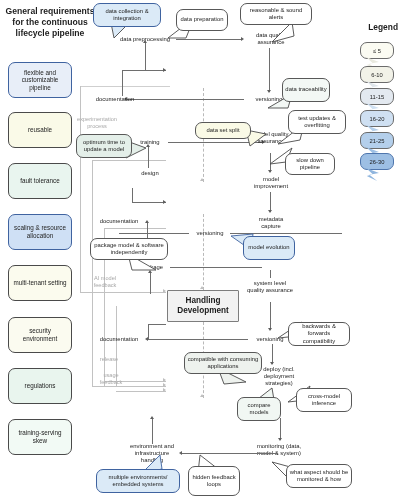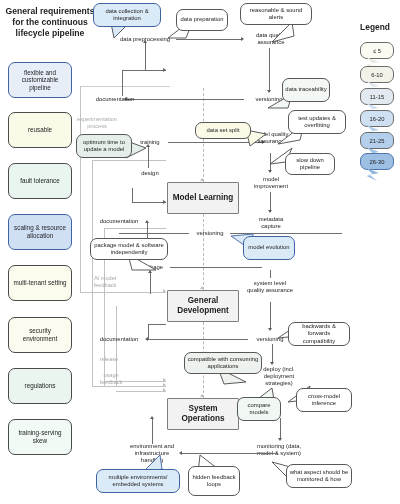--- a/index.html
+++ b/index.html
@@ -11,21 +11,21 @@
   
   .req-title{width:92px;left:4px;top:6px;text-align:center;font-weight:bold;
              font-size:8.6px;line-height:11px;color:#1d1d1d;}
   .req{width:64px;height:36px;border:1.1px solid #4a4a4a;border-radius:7px;
        display:flex;align-items:center;justify-content:center;text-align:center;
        font-size:6.3px;line-height:7.6px;padding:2px;color:#232323;left:8px;}
   .hatch{background-image:repeating-linear-gradient(135deg,
           rgba(255,255,255,.95) 0 1.4px, rgba(110,145,205,.85) 1.4px 2.8px);}
 
   
-  .legend-title{left:352px;top:22px;width:46px;text-align:center;
+  .legend-title{left:352px;top:22px;width:46px;text-align:right;
                 font-weight:bold;font-size:8.4px;color:#1d1d1d;}
   .lg{width:34px;height:17px;left:360px;border:.9px solid #6b6b6b;border-radius:7px;
       display:flex;align-items:center;justify-content:center;
       font-size:5.8px;color:#1b1b1b;}
   .lg-tail{width:13px;height:13px;left:0;
            clip-path:polygon(0 0,100% 38%,26% 52%,86% 100%,6% 62%,52% 48%);}
 
   
   .stage{border:1.1px solid #7d7d7d;background:#f2f2f2;border-radius:1px;
          display:flex;align-items:center;justify-content:center;text-align:center;
@@ -138,28 +138,22 @@
 
   <div class="abs lnL v" style="left:116px;top:306px;height:80px;width:1px;"></div>
   <div class="abs lnL h" style="left:116px;top:391px;width:50px;height:1px;"></div>
   <div class="abs arl" style="left:163px;top:388px;"></div>
 
   <div class="abs glbl" style="left:74px;top:116px;width:46px;">experimentation process</div>
   <div class="abs glbl" style="left:84px;top:275px;width:42px;">AI model feedback</div>
   <div class="abs glbl" style="left:94px;top:356px;width:30px;">release</div>
   <div class="abs glbl" style="left:94px;top:372px;width:34px;">usage feedback</div>
 
-  <div class="abs stage" style="top:182px;">
-    <span>Model Learning</span>
-    </div>
   <div class="abs stage" style="top:290px;">
-    <span>General Development</span>
-    </div>
-  <div class="abs stage" style="top:398px;">
-    <span>System Operations</span>
+    <span>Handling Development</span>
     </div>
 
   <div class="abs dash" style="left:203px;top:88px;height:94px;"></div>
   <div class="abs aul" style="left:200px;top:178px;"></div>
   <div class="abs dash" style="left:203px;top:214px;height:76px;"></div>
   <div class="abs aul" style="left:200px;top:286px;"></div>
   <div class="abs dash" style="left:203px;top:322px;height:76px;"></div>
   <div class="abs aul" style="left:200px;top:394px;"></div>
 
   <div class="abs lbl" style="left:114px;top:36px;width:62px;">data preprocessing</div>

